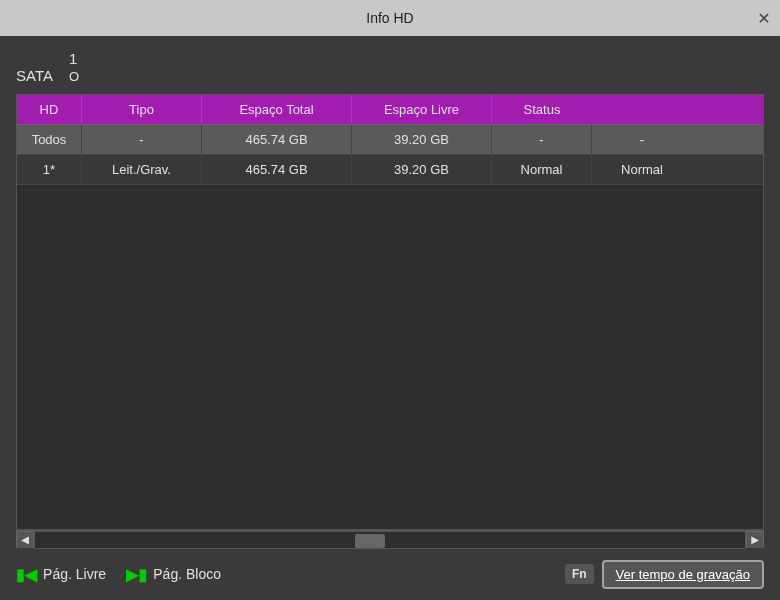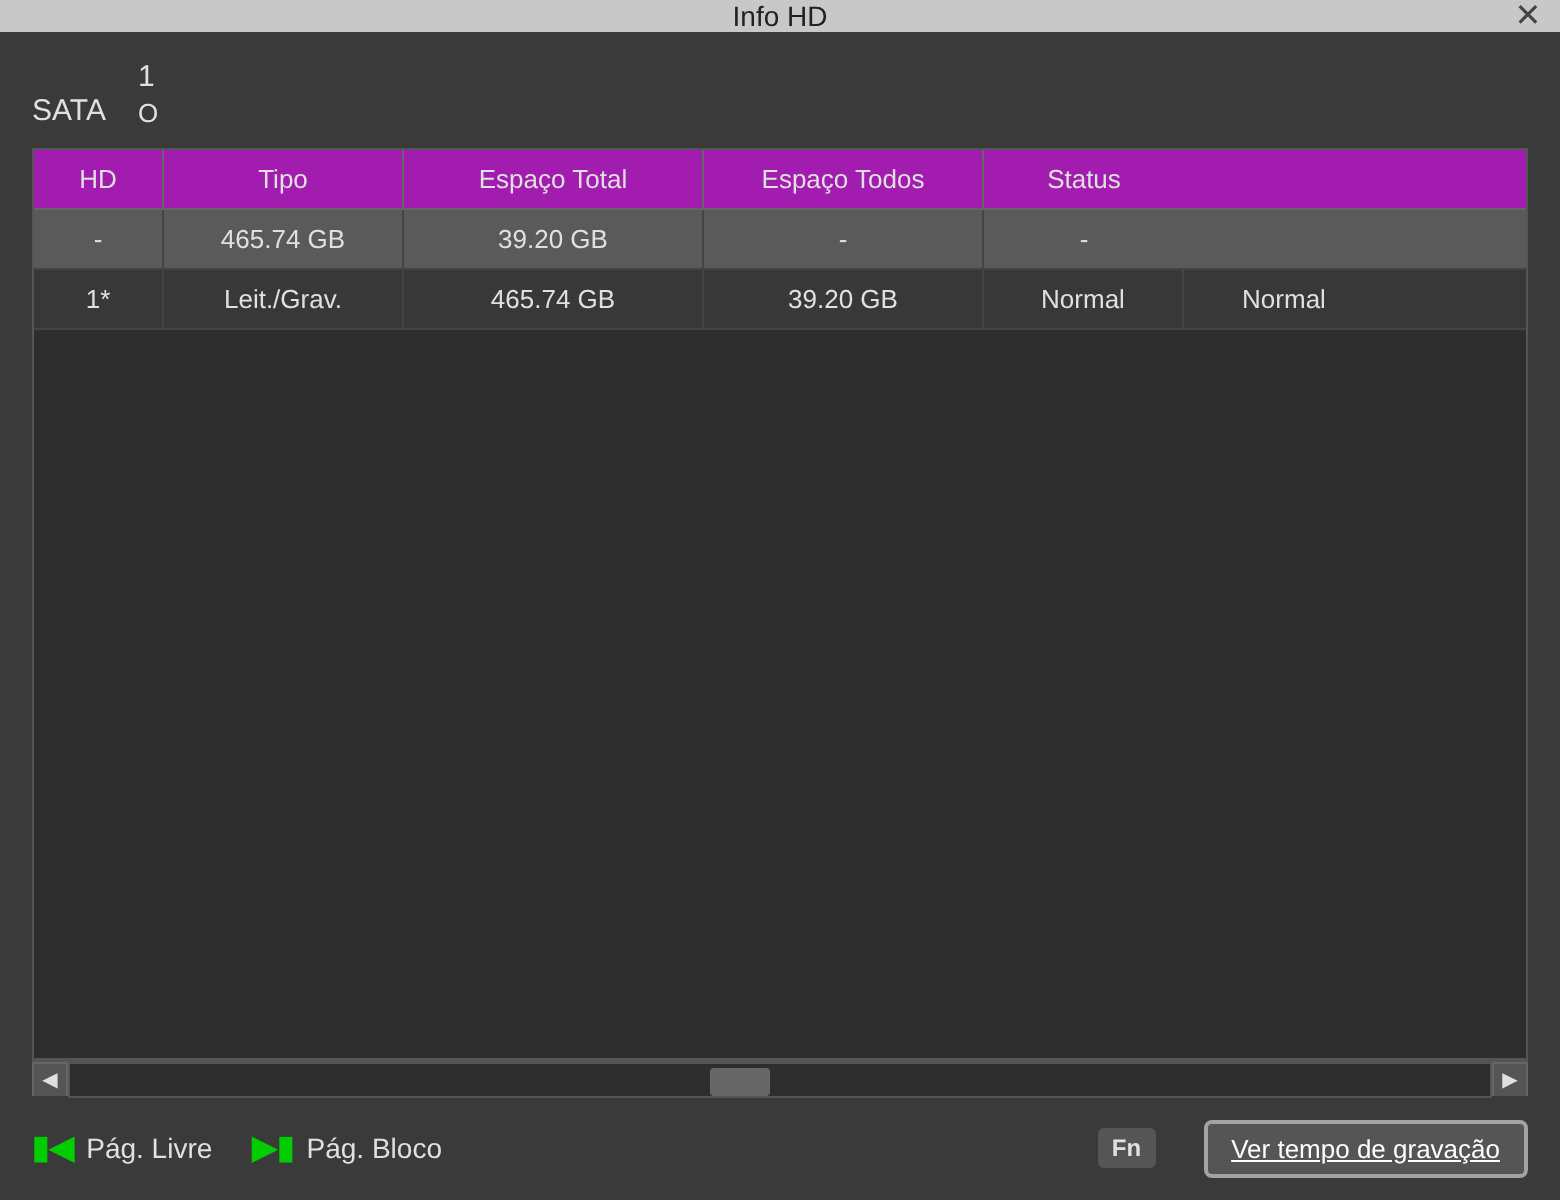--- a/index.html
+++ b/index.html
@@ -13,21 +13,21 @@
       color: #e0e0e0;
       display: flex;
       flex-direction: column;
     }
 
     .title-bar {
       background: #c8c8c8;
       display: flex;
       align-items: center;
       justify-content: center;
-      height: 16px;
+      height: 36px;
       position: relative;
       flex-shrink: 0;
     }
 
     .title-bar-text {
       color: #222;
       font-size: 14px;
       font-weight: normal;
     }
 
@@ -215,21 +215,21 @@
       align-items: center;
       justify-content: center;
       color: #00cc00;
       font-size: 16px;
       font-weight: bold;
     }
 
     .footer-right {
       display: flex;
       align-items: center;
-      gap: 24px;
+      gap: 8px;
     }
 
     .fn-badge {
       background: #555;
       color: #e0e0e0;
       font-size: 12px;
       padding: 3px 7px;
       border-radius: 3px;
       font-weight: bold;
     }
@@ -264,27 +264,28 @@
       <span class="sata-indicator">O</span>
     </div>
   </div>
 
   <div class="table-container">
 
     <div class="table-header">
       <div class="table-header-cell">HD</div>
       <div class="table-header-cell">Tipo</div>
       <div class="table-header-cell">Espaço Total</div>
-      <div class="table-header-cell">Espaço Todos</div>
+      <div class="table-header-cell">Espaço Livre</div>
       <div class="table-header-cell">Status</div>
     </div>
 
     <div class="table-body">
 
       <div class="table-row selected">
+        <div class="table-cell">Todos</div>
         <div class="table-cell">-</div>
         <div class="table-cell">465.74 GB</div>
         <div class="table-cell">39.20 GB</div>
         <div class="table-cell">-</div>
         <div class="table-cell">-</div>
       </div>
 
       <div class="table-row data-row">
         <div class="table-cell">1*</div>
         <div class="table-cell">Leit./Grav.</div>

